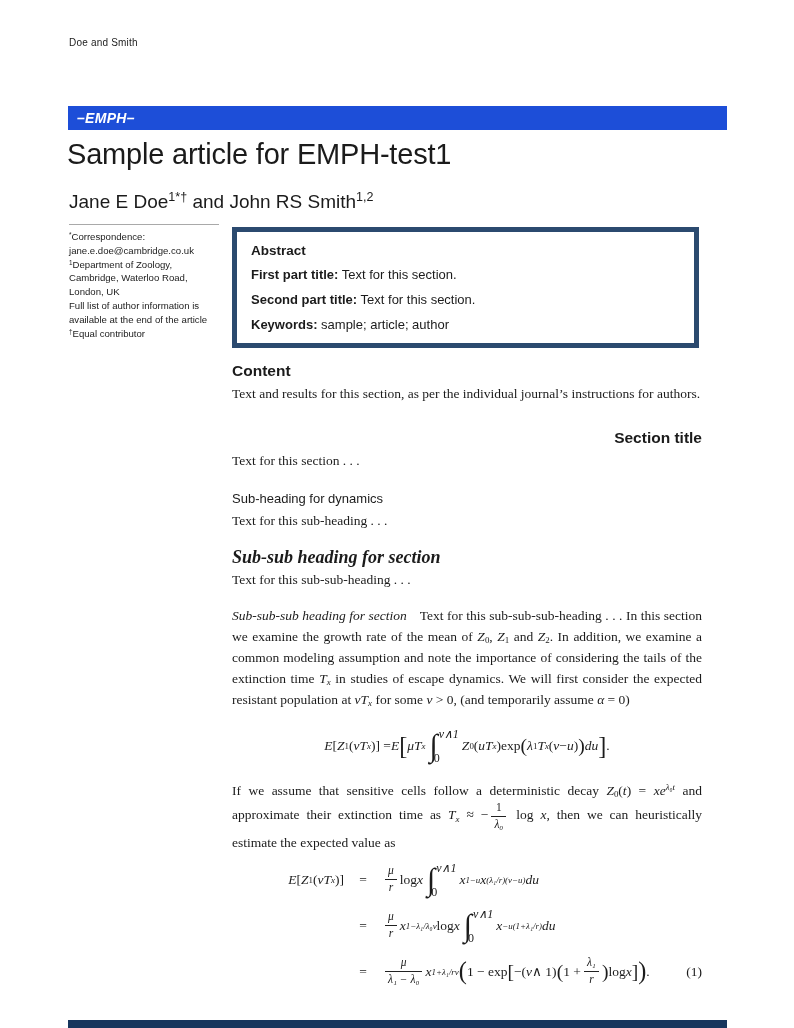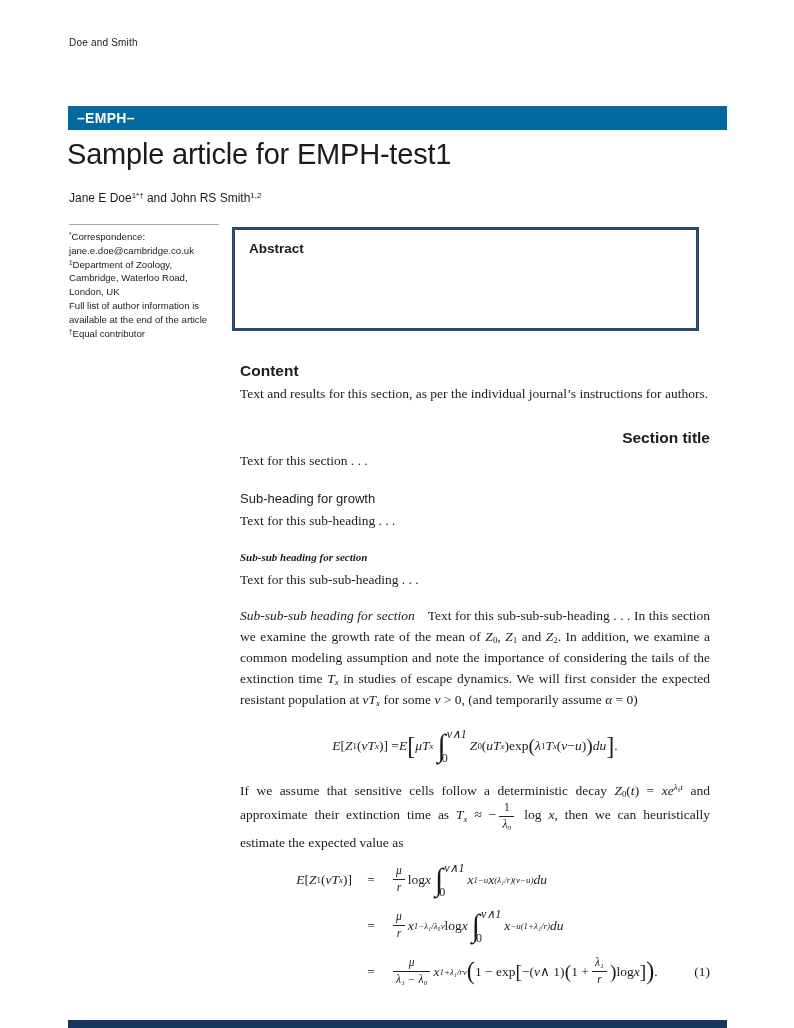--- a/index.html
+++ b/index.html
@@ -11,36 +11,36 @@
   .bold{font-weight:bold;}
   .it{font-style:italic;}
   .sup{font-size:66%;vertical-align:0.55em;line-height:0;}
   .sub{font-size:66%;vertical-align:-0.25em;line-height:0;}
   .quad{display:inline-block;width:13px;}
 
   #running-head{left:69px;top:37px;font-size:10px;letter-spacing:0.2px;}
   #banner{left:68px;top:106px;width:659px;height:24px;color:#fff;
           font-weight:bold;font-size:14px;line-height:24px;padding-left:9px;letter-spacing:0.3px;}
   #title{left:67px;top:138px;font-size:29px;letter-spacing:-0.2px;white-space:nowrap;}
-  #authors{left:69px;top:191px;font-size:12px;}
+  #authors{left:69px;top:191px;font-size:19px;}
 
   #sidebar{left:69px;top:224px;width:150px;border-top:1px solid #a9a9a9;padding-top:5px;
            font-size:9.6px;line-height:13.8px;color:#222;}
   .side-line{white-space:nowrap;}
 
-  #abstract-box{left:232px;top:227px;width:467px;min-height:104px;border:3px solid #000000;
+  #abstract-box{left:232px;top:227px;width:467px;min-height:104px;border:5px solid #000000;
                 padding:9px 15px 10px 14px;font-size:13px;}
   .abs-heading{font-size:13.5px;font-weight:bold;margin:2px 0 4px 0;}
   .abs-line{margin:8px 0 0 0;line-height:17px;}
 
-  #main{left:240px;top:361px;width:470px;font-size:13.5px;line-height:21px;}
+  #main{left:232px;top:361px;width:470px;font-size:13.5px;line-height:21px;}
   .main-h{font-family:"Liberation Sans",sans-serif;font-size:15.5px;font-weight:bold;margin:0;line-height:20px;}
   .h-sect{margin-top:24px;text-align:right;}
   .h-subh{font-family:"Liberation Sans",sans-serif;font-size:13px;font-weight:normal;margin:18px 0 0 0;line-height:19px;}
-  .h-subsub{font-style:italic;margin:17px 0 0 0;font-size:11px;line-height:19px;}
+  .h-subsub{font-style:italic;margin:17px 0 0 0;font-size:18px;line-height:19px;}
   .para{margin:2px 0 0 0;text-align:justify;}
   .para-first{margin-top:2px;}
   .para-body{margin-top:15px;}
 
   
   .frac{display:inline-flex;flex-direction:column;vertical-align:middle;text-align:center;
         font-size:11.5px;line-height:1.2;margin:0 3px;}
   .frac .num{padding:0 3px 1px 3px;border-bottom:1px solid #222;}
   .frac .den{padding:1px 3px 0 3px;}
   .intg{display:inline-flex;align-items:center;margin:0 3px 0 4px;vertical-align:middle;}
@@ -63,52 +63,57 @@
 
   #footer-bar{left:68px;top:1020px;width:659px;height:8px;}
 </style>
 </head>
 <body>
 
 <div class="page">
 
   <div class="abs sans" id="running-head">Doe and Smith</div>
 
-  <div class="abs sans" id="banner" style="background: #0369a1;">
+  <div class="abs sans" id="banner" style="background: #1d4ed8; font-style: italic;">
     <span>–EMPH–</span>
   </div>
 
   <div class="abs sans" id="title">Sample article for EMPH-test1</div>
 
   <div class="abs sans" id="authors"><span>Jane E Doe</span><span class="sup">1*†</span><span> and John RS Smith</span><span class="sup">1,2</span></div>
 
   <div class="abs sans" id="sidebar">
       <div class="side-line"><span class="sup">*</span><span>Correspondence:</span></div>
       <div class="side-line"><span>jane.e.doe@cambridge.co.uk</span></div>
       <div class="side-line"><span class="sup">1</span><span>Department of Zoology,</span></div>
       <div class="side-line"><span>Cambridge, Waterloo Road,</span></div>
       <div class="side-line"><span>London, UK</span></div>
       <div class="side-line"><span>Full list of author information is</span></div>
       <div class="side-line"><span>available at the end of the article</span></div>
       <div class="side-line"><span class="sup">†</span><span>Equal contributor</span></div>
     </div>
 
   <div class="abs sans" id="abstract-box" style="border-color: rgb(43, 74, 111);">
     <div class="abs-heading">Abstract</div>
+    <div>
+        <div class="abs-line"><span class="bold">First part title:</span><span> Text for this section.</span></div>
+        <div class="abs-line"><span class="bold">Second part title:</span><span> Text for this section.</span></div>
+        <div class="abs-line"><span class="bold">Keywords:</span><span> sample; article; author</span></div>
+      </div>
   </div>
 
   <div class="abs" id="main">
 
     <h2 class="main-h">Content</h2>
     <p class="para para-first">Text and results for this section, as per the individual journal’s instructions for authors.</p>
 
     <h2 class="main-h h-sect">Section title</h2>
     <p class="para">Text for this section . . .</p>
 
-    <h3 class="h-subh">Sub-heading for growth</h3>
+    <h3 class="h-subh">Sub-heading for dynamics</h3>
     <p class="para">Text for this sub-heading . . .</p>
 
     <h4 class="h-subsub">Sub-sub heading for section</h4>
     <p class="para">Text for this sub-sub-heading . . .</p>
 
     <p class="para para-body"><span class="it">Sub-sub-sub heading for section</span><span class="quad"> </span><span>Text for this sub-sub-sub-heading . . . In this section we examine the growth rate of the mean of </span><span class="it">Z</span><span class="sub">0</span><span>, </span><span class="it">Z</span><span class="sub">1</span><span> and </span><span class="it">Z</span><span class="sub">2</span><span>. In addition, we examine a common modeling assumption and note the importance of considering the tails of the extinction time </span><span class="it">T</span><span class="sub it">x</span><span> in studies of escape dynamics. We will first consider the expected resistant population at </span><span class="it">vT</span><span class="sub it">x</span><span> for some </span><span class="it">v</span><span> &gt; 0, (and temporarily assume </span><span class="it">α</span><span> = 0)</span></p>
 
     <div id="display-eq">
         <span class="it">E</span>
         <span>[</span>

